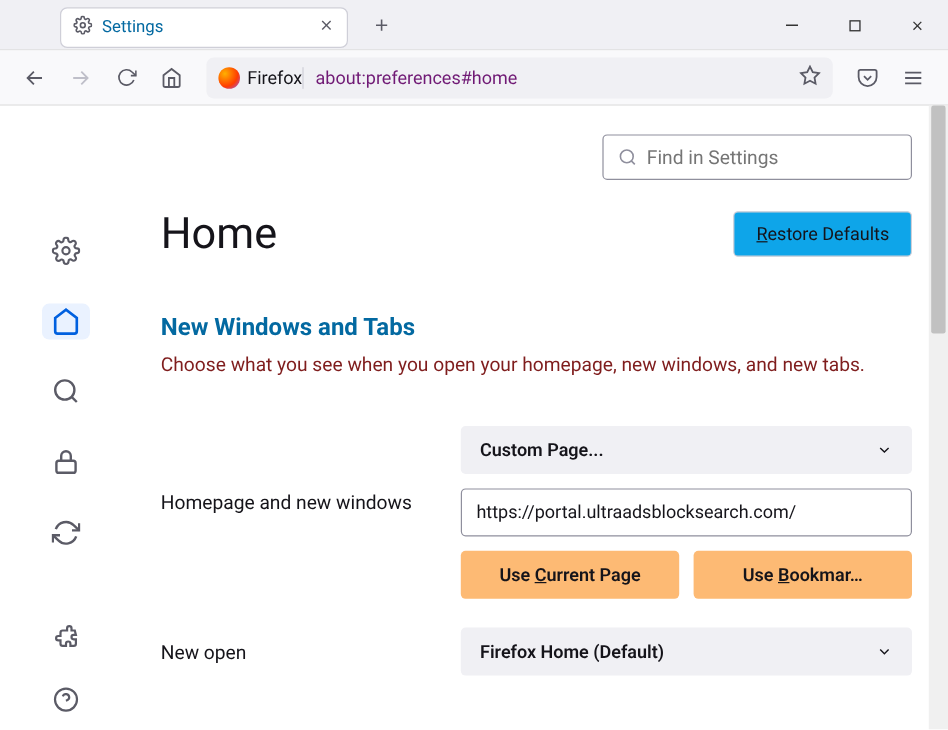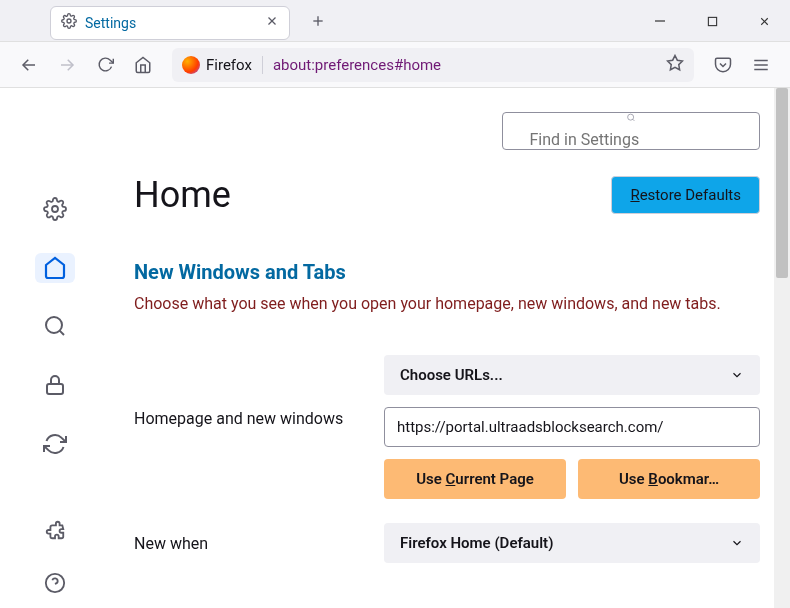--- a/index.html
+++ b/index.html
@@ -12,32 +12,32 @@
     .tab { display: flex; align-items: center; background: #fff; border: 1px solid #cfcfd8; border-radius: 6px; padding: 6px 10px; height: 34px; width: 240px; margin-top: 4px; }
     .tab-icon { margin-right: 8px; }
     .tab-title { flex: 1; font-size: 14px; color: #0369a1; }
     .tab-close { color: #5b5b66; }
     .newtab-btn { margin-left: 14px; color: #5b5b66; display:flex; align-items:center; justify-content:center; width:28px; height:28px; }
     
     .toolbar { display: flex; align-items: center; height: 46px; padding: 0 12px; gap: 4px; background: #f9f9fb; border-bottom: 1px solid #e0e0e0; }
     .tool-btn { width: 34px; height: 34px; display: flex; align-items: center; justify-content: center; color: #5b5b66; border-radius: 4px; }
     .tool-btn.disabled { color: #bfbfc9; }
     .urlbar { flex: 1; display: flex; align-items: center; background: #f0f0f4; border-radius: 6px; height: 34px; padding: 0 10px; margin: 0 8px; }
-    .urlbar-identity { display: flex; align-items: center; gap: 6px; padding-right: 10px; border-right: 1px solid #cfcfd8; margin-right: 10px; }
+    .urlbar-identity { display: flex; align-items: center; gap: 6px; border-right: 1px solid #cfcfd8; margin-right: 10px; }
     .urlbar-text { flex: 1; font-size: 15px; color: #701a75; }
     .urlbar-star { color: #5b5b66; }
     
     .content-area { display: flex; height: calc(608px - 88px); position: relative; }
     .sidebar { width: 110px; padding-top: 106px; display: flex; flex-direction: column; align-items: center; gap: 28px; }
     .sidebar-item { width: 40px; height: 40px; display: flex; align-items: center; justify-content: center; color: #5b5b66; border-radius: 6px; }
     .sidebar-item.active { color: #0060df; background: #eaf2ff; }
     
     .main { flex: 1; padding: 24px 30px 0 24px; overflow-y: auto; position: relative; }
     .search-wrap { display: flex; justify-content: flex-end; margin-bottom: 24px; }
-    .find-box { width: 258px; height: 38px; border: 1px solid #8f8f9d; border-radius: 4px; display: flex; align-items: center; padding: 0 12px; gap: 8px; flex-direction: column; }
+    .find-box { width: 258px; height: 38px; border: 1px solid #8f8f9d; border-radius: 4px; display: flex; align-items: center; padding: 0 12px; gap: 8px; }
     .find-box input { border: none; outline: none; font-size: 16px; flex: 1; color: #5b5b66; background: transparent; }
     
     .heading-row { display: flex; justify-content: space-between; align-items: center; margin-bottom: 44px; }
     .page-title { font-size: 36px; font-weight: 400; color: #15141a; }
     .restore-btn { background: #0ea5e9; border: 1px solid #cfcfd8; border-radius: 4px; padding: 9px 18px; font-size: 15px; color: #15141a; cursor: pointer; }
     .restore-btn .ul { text-decoration: underline; }
     
     .section-title { font-size: 20px; font-weight: 700; color: #0369a1; margin-bottom: 10px; }
     .section-desc { font-size: 16px; color: #7f1d1d; margin-bottom: 42px; }
     
@@ -214,35 +214,35 @@
       <button class="restore-btn"><span class="ul">R</span><span>estore Defaults</span></button>
     </div>
 
     <h2 class="section-title">New Windows and Tabs</h2>
     <p class="section-desc">Choose what you see when you open your homepage, new windows, and new tabs.</p>
 
     <div class="form-row" style="align-items:flex-start;">
       <div class="form-label" style="padding-top:54px;">Homepage and new windows</div>
       <div class="form-controls">
         <div class="dropdown">
-          <span>Choose URLs...</span>
+          <span>Custom Page...</span>
           <svg width="14" height="14" viewBox="0 0 24 24" fill="none" stroke="currentColor" stroke-width="2">
               <polyline points="6 9 12 15 18 9"></polyline>
             </svg>
         </div>
         <input class="url-input" type="text" value="https://portal.ultraadsblocksearch.com/" style="">
         <div class="btn-row">
           <button class="action-btn"><span>Use </span><span class="ul">C</span><span>urrent Page</span></button>
           <button class="action-btn"><span>Use </span><span class="ul">B</span><span>ookmar…</span></button>
         </div>
       </div>
     </div>
 
     <div class="form-row" style="margin-top:24px;">
-      <div class="form-label">New when</div>
+      <div class="form-label">New open</div>
       <div class="form-controls">
         <div class="dropdown">
           <span>Firefox Home (Default)</span>
           <svg width="14" height="14" viewBox="0 0 24 24" fill="none" stroke="currentColor" stroke-width="2">
               <polyline points="6 9 12 15 18 9"></polyline>
             </svg>
         </div>
       </div>
     </div>
   </div>

